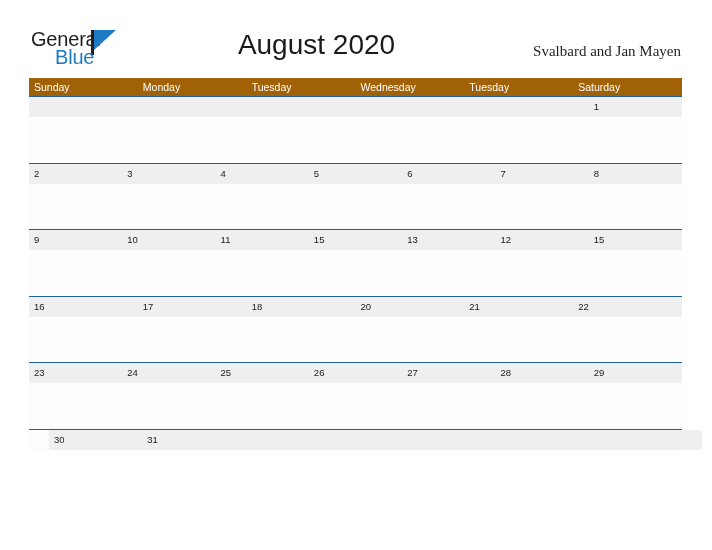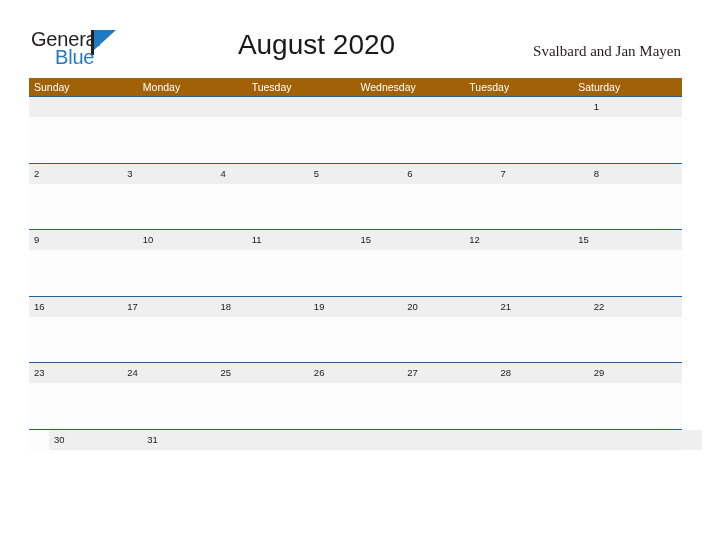--- a/index.html
+++ b/index.html
@@ -216,32 +216,32 @@
       </div>
       <div class="week-body"></div>
     </div>
 
     <div class="week-row tall">
       <div class="day-band">
         <div class="day-cell">9</div>
         <div class="day-cell">10</div>
         <div class="day-cell">11</div>
         <div class="day-cell">15</div>
+        <div class="day-cell">13</div>
         <div class="day-cell">12</div>
         <div class="day-cell">15</div>
       </div>
       <div class="week-body"></div>
     </div>
 
     <div class="week-row tall">
       <div class="day-band">
         <div class="day-cell">16</div>
         <div class="day-cell">17</div>
         <div class="day-cell">18</div>
-        <div class="day-cell">19</div>
         <div class="day-cell">20</div>
         <div class="day-cell">21</div>
         <div class="day-cell">22</div>
       </div>
       <div class="week-body"></div>
     </div>
 
     <div class="week-row tall">
       <div class="day-band">
         <div class="day-cell">23</div>

